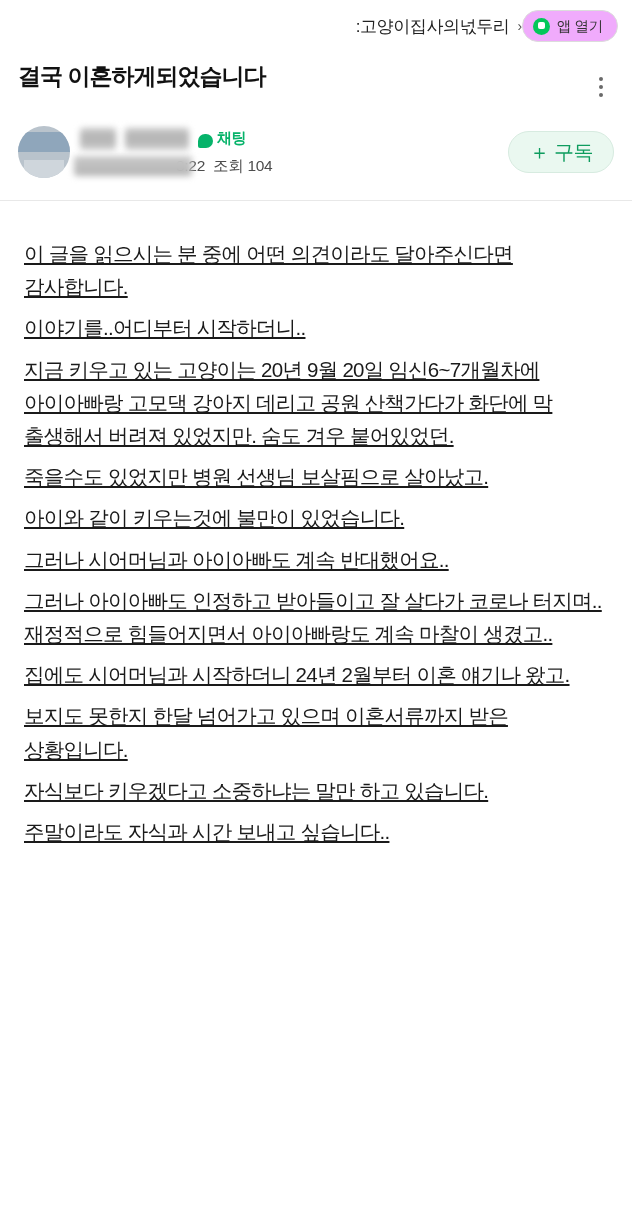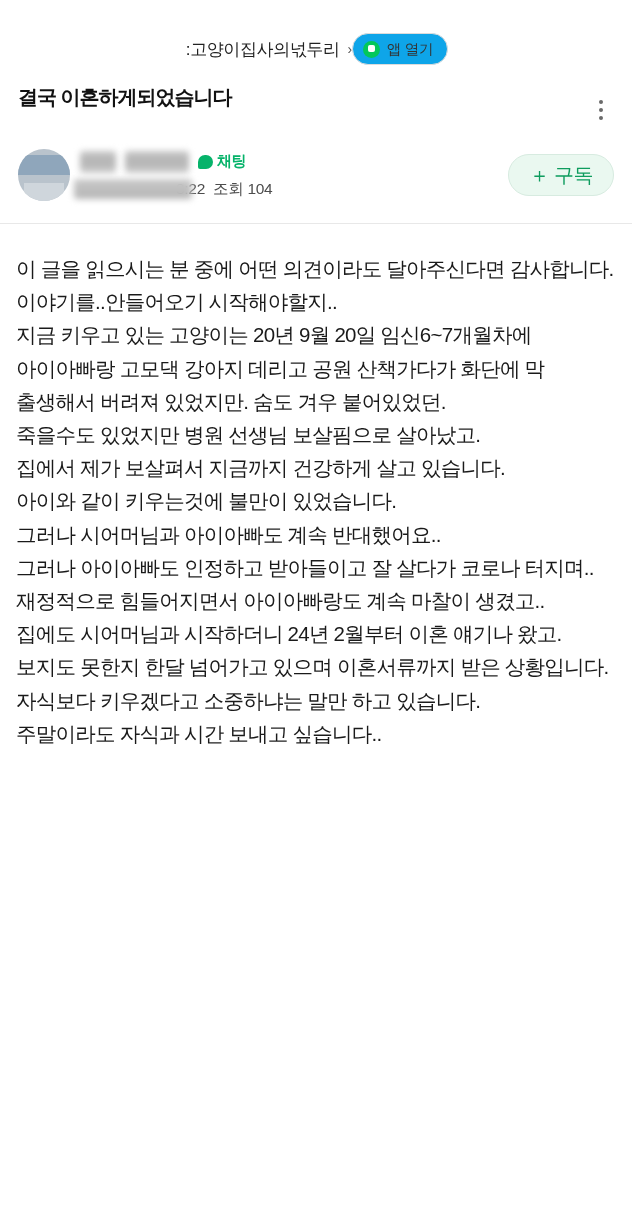--- a/index.html
+++ b/index.html
@@ -15,23 +15,22 @@
     height: 1216px;
     position: relative;
     background: #fff;
   }
 
   
   .topbar {
     height: 52px;
     display: flex;
     align-items: center;
-    justify-content: center;
+    justify-content: flex-end;
     padding: 0 14px 0 16px;
-    margin-top: 23px;
   }
   .cafe-crumb {
     display: flex;
     align-items: center;
     gap: 6px;
     font-size: 17px;
     color: #222;
     font-weight: 400;
     letter-spacing: -0.4px;
   }
@@ -41,21 +40,21 @@
     margin-left: 2px;
   }
   .open-app-btn {
     display: flex;
     align-items: center;
     gap: 7px;
     border: 1px solid #dcdcdc;
     border-radius: 20px;
     height: 32px;
     padding: 0 14px 0 10px;
-    background: #0ea5e9;
+    background: #f0abfc;
     font-size: 14.5px;
     color: #333;
     letter-spacing: -0.3px;
   }
   .app-dot {
     width: 17px; height: 17px;
     border-radius: 50%;
     background: #03c75a;
     display: inline-block;
     position: relative;
@@ -70,21 +69,21 @@
   }
 
   
   .title-row {
     display: flex;
     align-items: flex-start;
     justify-content: space-between;
     padding: 10px 18px 0 18px;
   }
   .post-title {
-    font-size: 20px;
+    font-size: 23px;
     line-height: 1.28;
     font-weight: 700;
     color: #111;
     letter-spacing: -1px;
   }
   .kebab {
     width: 26px;
     height: 34px;
     display: flex;
     flex-direction: column;
@@ -148,21 +147,21 @@
     gap: 6px;
     min-width: 0;
   }
   .meta-top {
     display: flex;
     align-items: center;
     gap: 9px;
   }
   .chat-badge {
     display: inline-flex;
-    align-items: center;
+    align-items: flex-end;
     gap: 4px;
     color: #06b36a;
     font-size: 15px;
     font-weight: 700;
     letter-spacing: -0.4px;
   }
   .chat-bubble-ic {
     width: 15px; height: 14px;
     background: #06b36a;
     border-radius: 7px 7px 7px 2px;
@@ -211,21 +210,21 @@
 
   
   .body {
     padding: 28px 16px 0 16px;
     font-size: 20.5px;
     line-height: 1.62;
     color: #1a1a1a;
     letter-spacing: -0.75px;
     word-break: keep-all;
   }
-  .body p { margin: 0; }
+  .body p { margin: 8px; text-decoration: underline; }
   .body p.gap { margin-top: 28px; }
 </style>
 </head>
 <body>
 
 <div class="page">
 
   <div class="topbar">
     <div class="cafe-crumb">
       <span>:고양이집사의넋두리</span>
@@ -267,24 +266,23 @@
     </div>
     <div class="subscribe-btn">
       <span>＋ 구독</span>
     </div>
   </div>
 
   <div class="divider"></div>
 
   <div class="body">
     <p>이 글을 읽으시는 분 중에 어떤 의견이라도 달아주신다면 감사합니다.</p>
-    <p>이야기를..안들어오기 시작해야할지..</p>
+    <p>이야기를..어디부터 시작하더니..</p>
     <p>지금 키우고 있는 고양이는  20년 9월 20일 임신6~7개월차에 아이아빠랑 고모댁 강아지 데리고 공원 산책가다가 화단에 막 출생해서 버려져 있었지만. 숨도 겨우 붙어있었던.</p>
     <p>죽을수도 있었지만 병원 선생님 보살핌으로 살아났고.</p>
-    <p>집에서 제가 보살펴서 지금까지 건강하게 살고 있습니다.</p>
     <p>아이와 같이 키우는것에 불만이 있었습니다.</p>
     <p>그러나 시어머님과 아이아빠도 계속 반대했어요..</p>
     <p>그러나 아이아빠도 인정하고 받아들이고 잘 살다가 코로나 터지며..재정적으로 힘들어지면서 아이아빠랑도 계속 마찰이 생겼고..</p>
     <p>집에도 시어머님과 시작하더니 24년 2월부터 이혼 얘기나 왔고.</p>
     <p>보지도 못한지 한달 넘어가고 있으며 이혼서류까지 받은 상황입니다.</p>
     <p>자식보다 키우겠다고 소중하냐는 말만 하고 있습니다.</p>
     <p>주말이라도 자식과 시간 보내고 싶습니다..</p>
   </div>
 
 </div>

